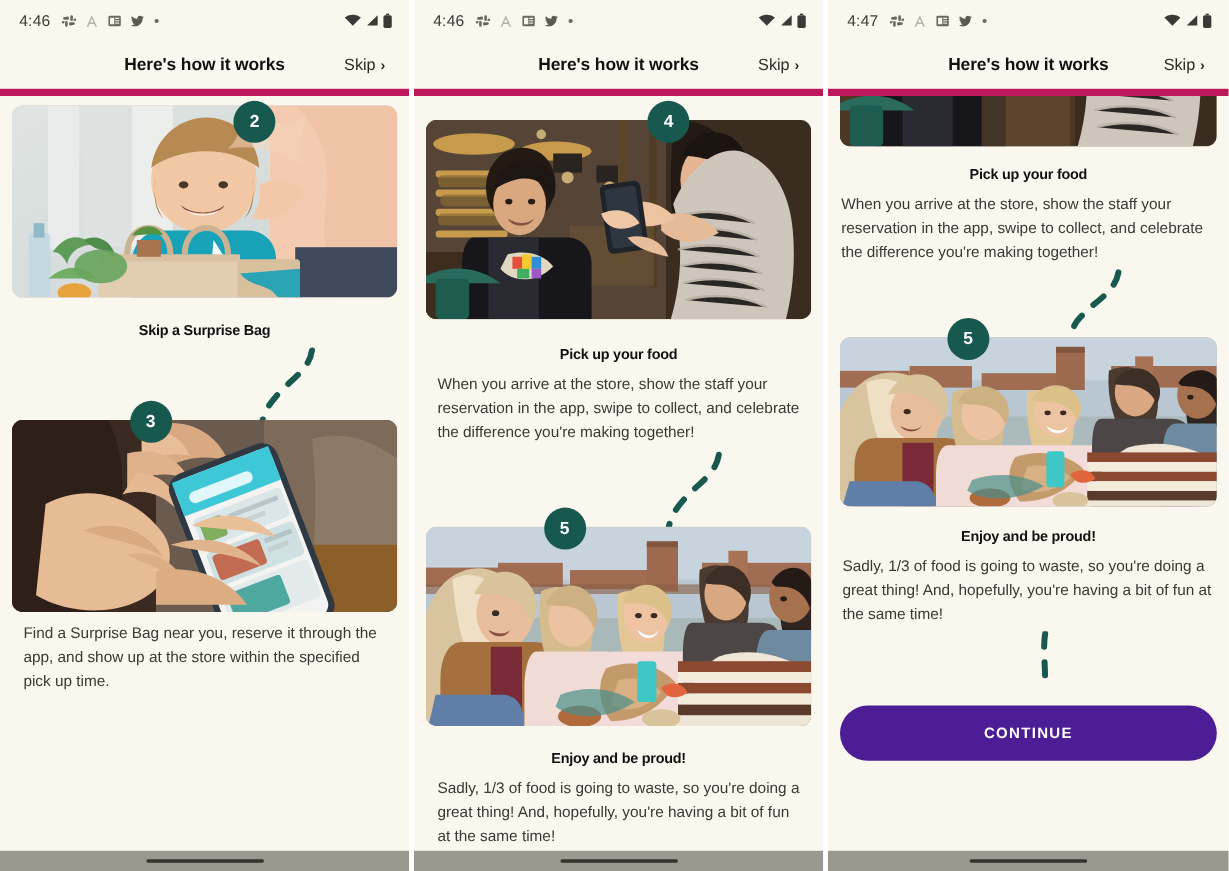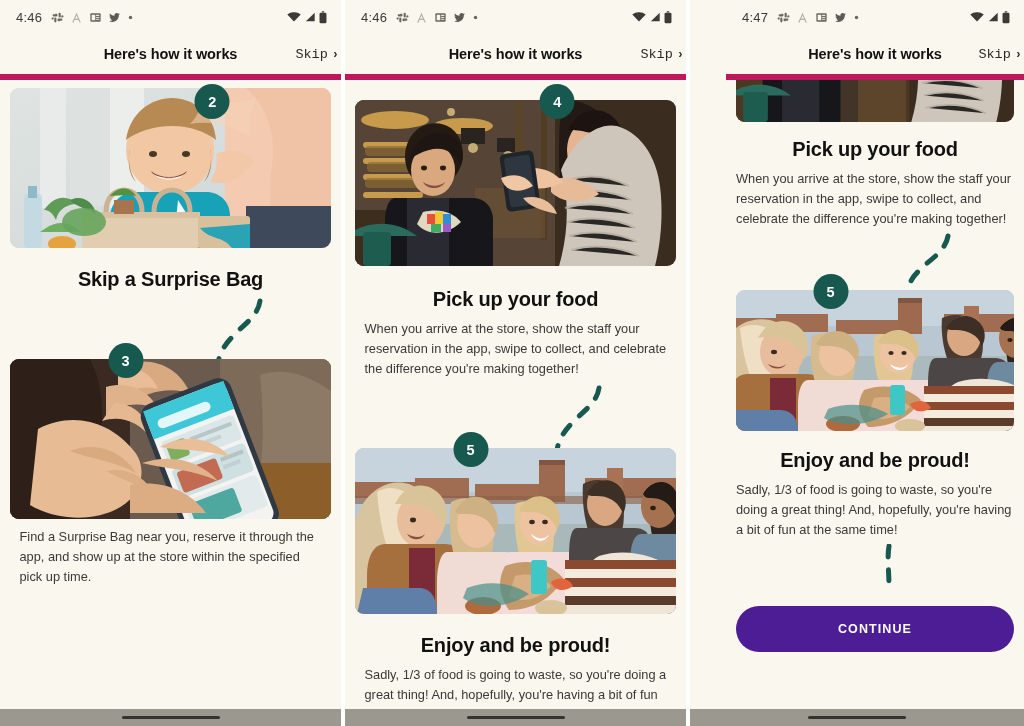--- a/index.html
+++ b/index.html
@@ -15,21 +15,21 @@
     background: #ffffff;
   }
   .phone {
     position: relative;
     width: 341px; height: 726px;
     background: #faf7ef;
     overflow: hidden;
     flex: 0 0 auto;
   }
   .phone.gap { margin-left: 4px; }
-  .phone.third { width: 334px; padding-left: 36px; }
+  .phone.third { width: 334px; }
 
   
   .statusbar {
     position: relative;
     height: 34px;
     display: flex; align-items: center;
     padding: 0 14px 0 16px;
     background: #faf7ef;
     z-index: 40;
   }
@@ -48,23 +48,23 @@
     display: flex; align-items: center; justify-content: center;
     background: #faf7ef;
     border-bottom: 6px solid #be185d;
     z-index: 30;
   }
   .appbar-title {
     font-size: 14.5px; font-weight: bold; color: #111111;
     letter-spacing: -0.1px;
   }
   .skip {
-    position: absolute; right: 2px; top: 50%; transform: translateY(-50%);
+    position: absolute; right: 20px; top: 50%; transform: translateY(-50%);
     display: flex; align-items: center; gap: 4px;
-    font-size: 13.5px; color: #2c2a26; font-family: Liberation Mono, monospace;
+    font-size: 13.5px; color: #2c2a26;
   }
   .skip-chev { font-size: 12px; font-weight: bold; }
 
   
   .content {
     position: relative;
     height: calc(726px - 34px - 46px - 17px);
     padding: 0 10px;
     overflow: hidden;
   }
@@ -91,21 +91,21 @@
     color: #ffffff;
     display: flex; align-items: center; justify-content: center;
     font-size: 14.5px; font-weight: bold;
     z-index: 20;
     left: 50%;
     transform: translateX(-50%);
   }
 
   .step-title {
     text-align: center;
-    font-size: 20px; font-weight: bold; color: #111111;
+    font-size: 12px; font-weight: bold; color: #111111;
     margin-top: 20px;
     letter-spacing: -0.2px;
   }
   .step-body {
     text-align: left;
     font-size: 12.8px; line-height: 1.55; color: #3b3935;
     margin: 8px auto 0;
     max-width: 302px;
   }
 

